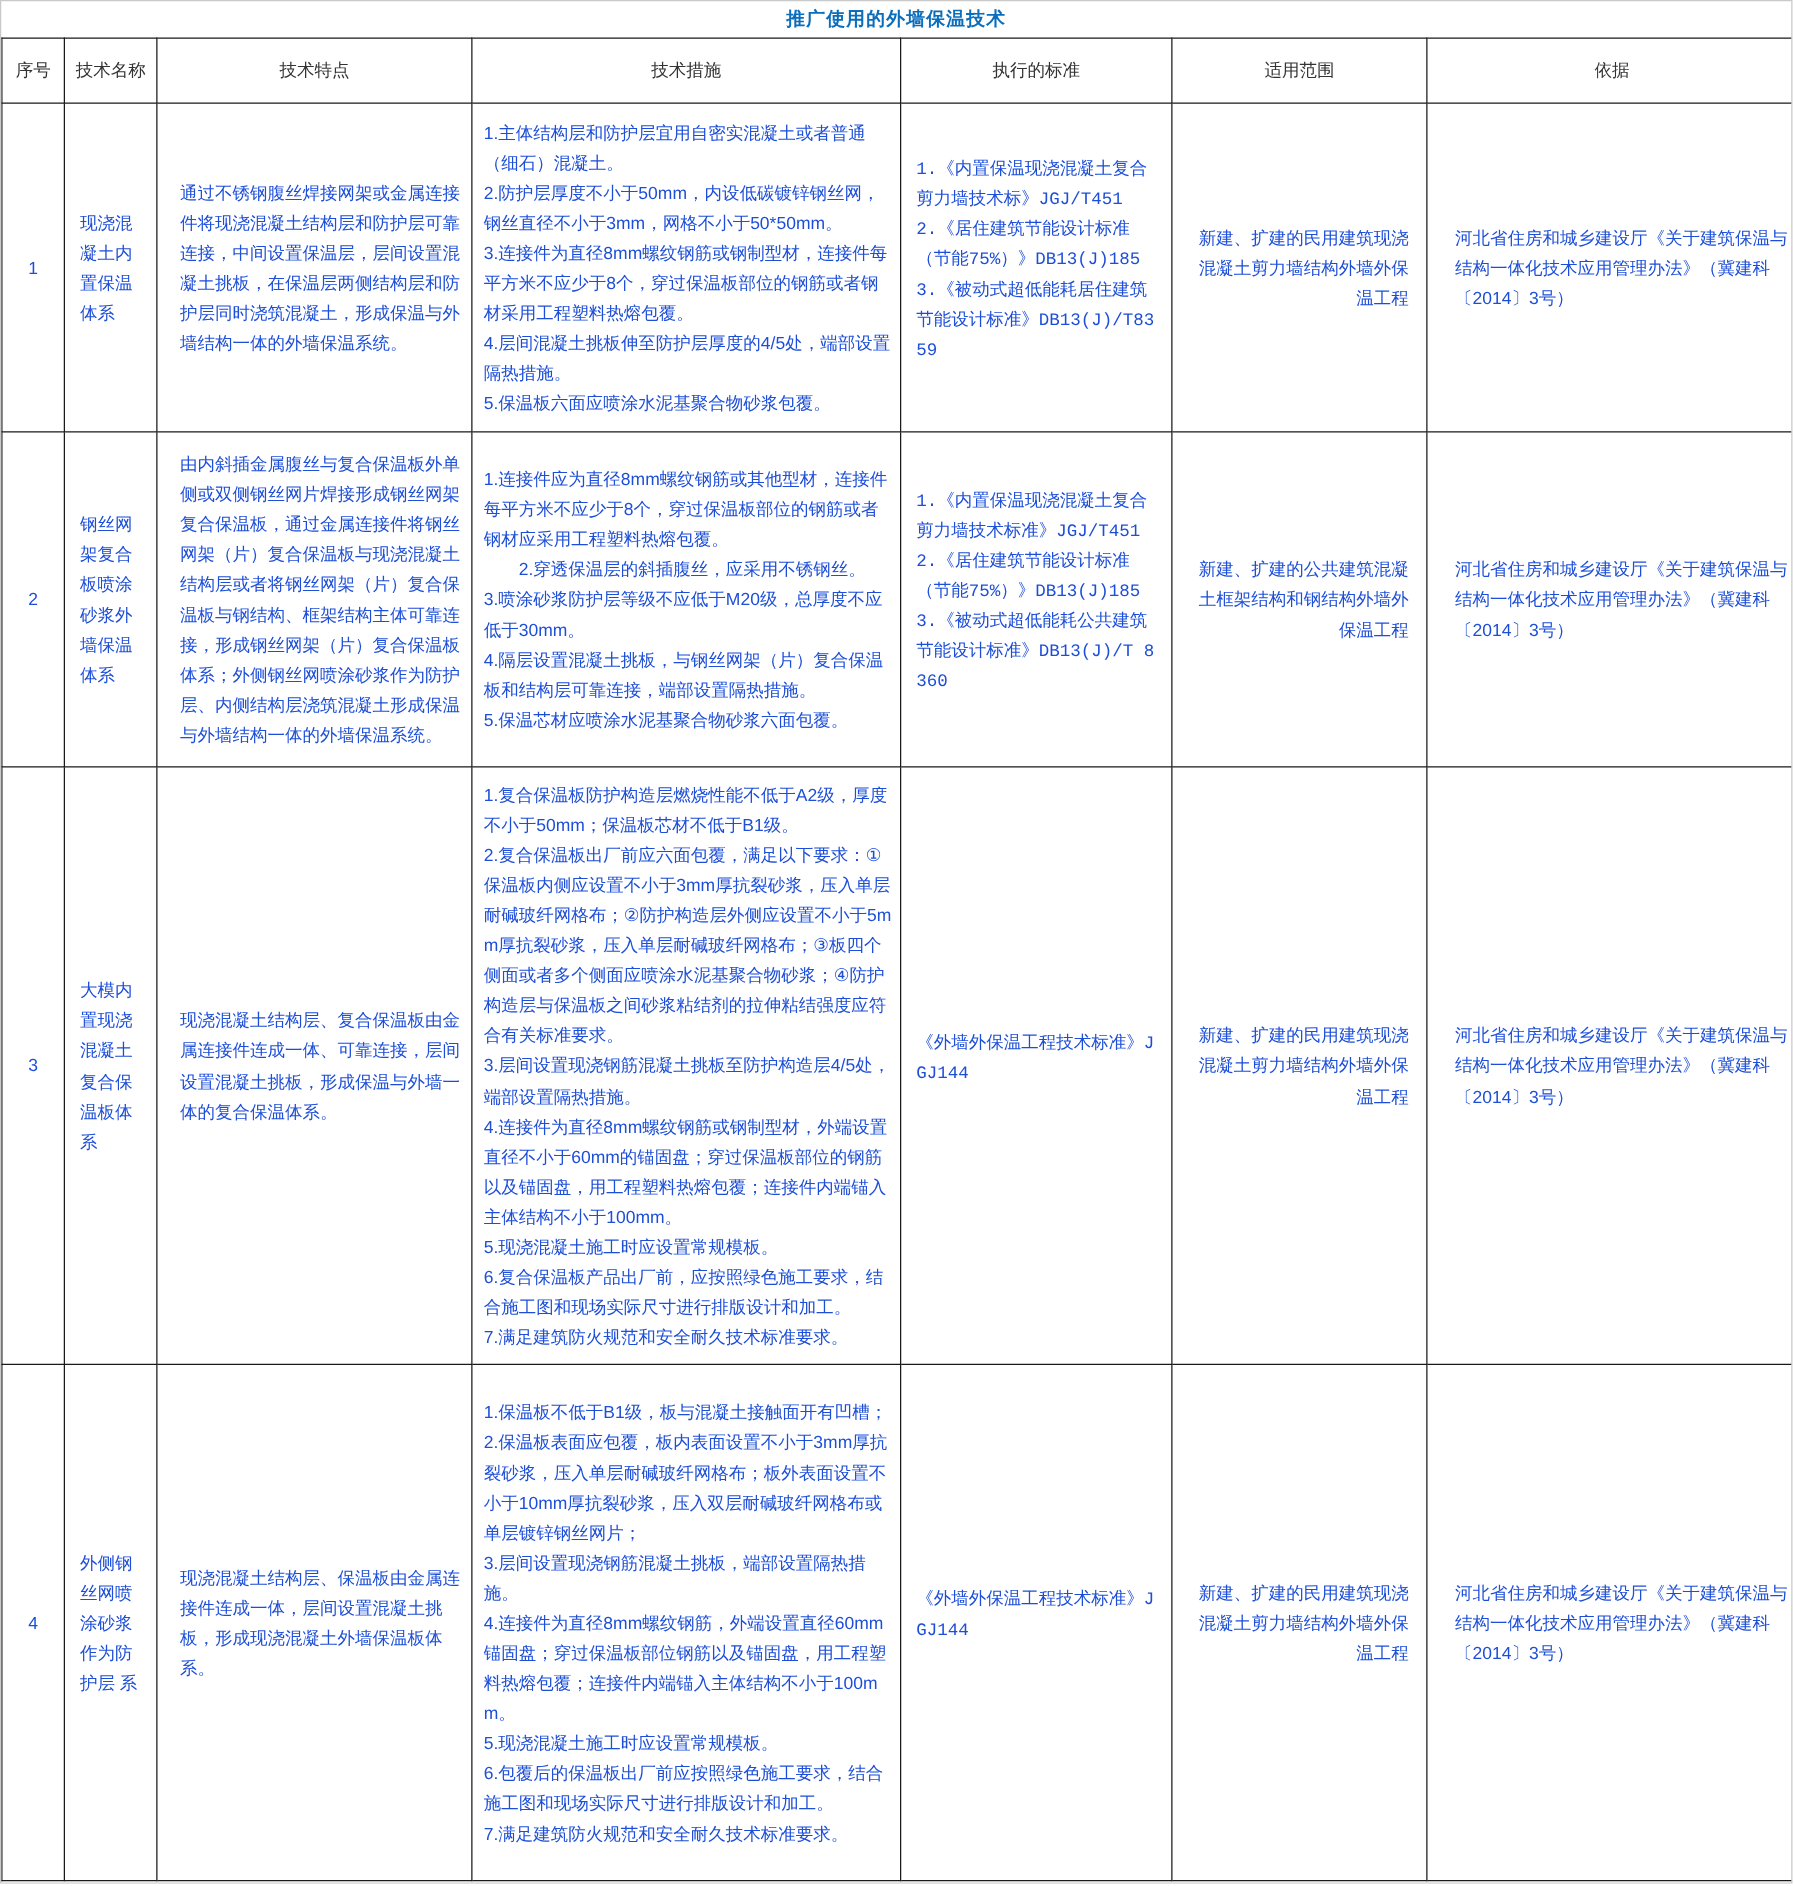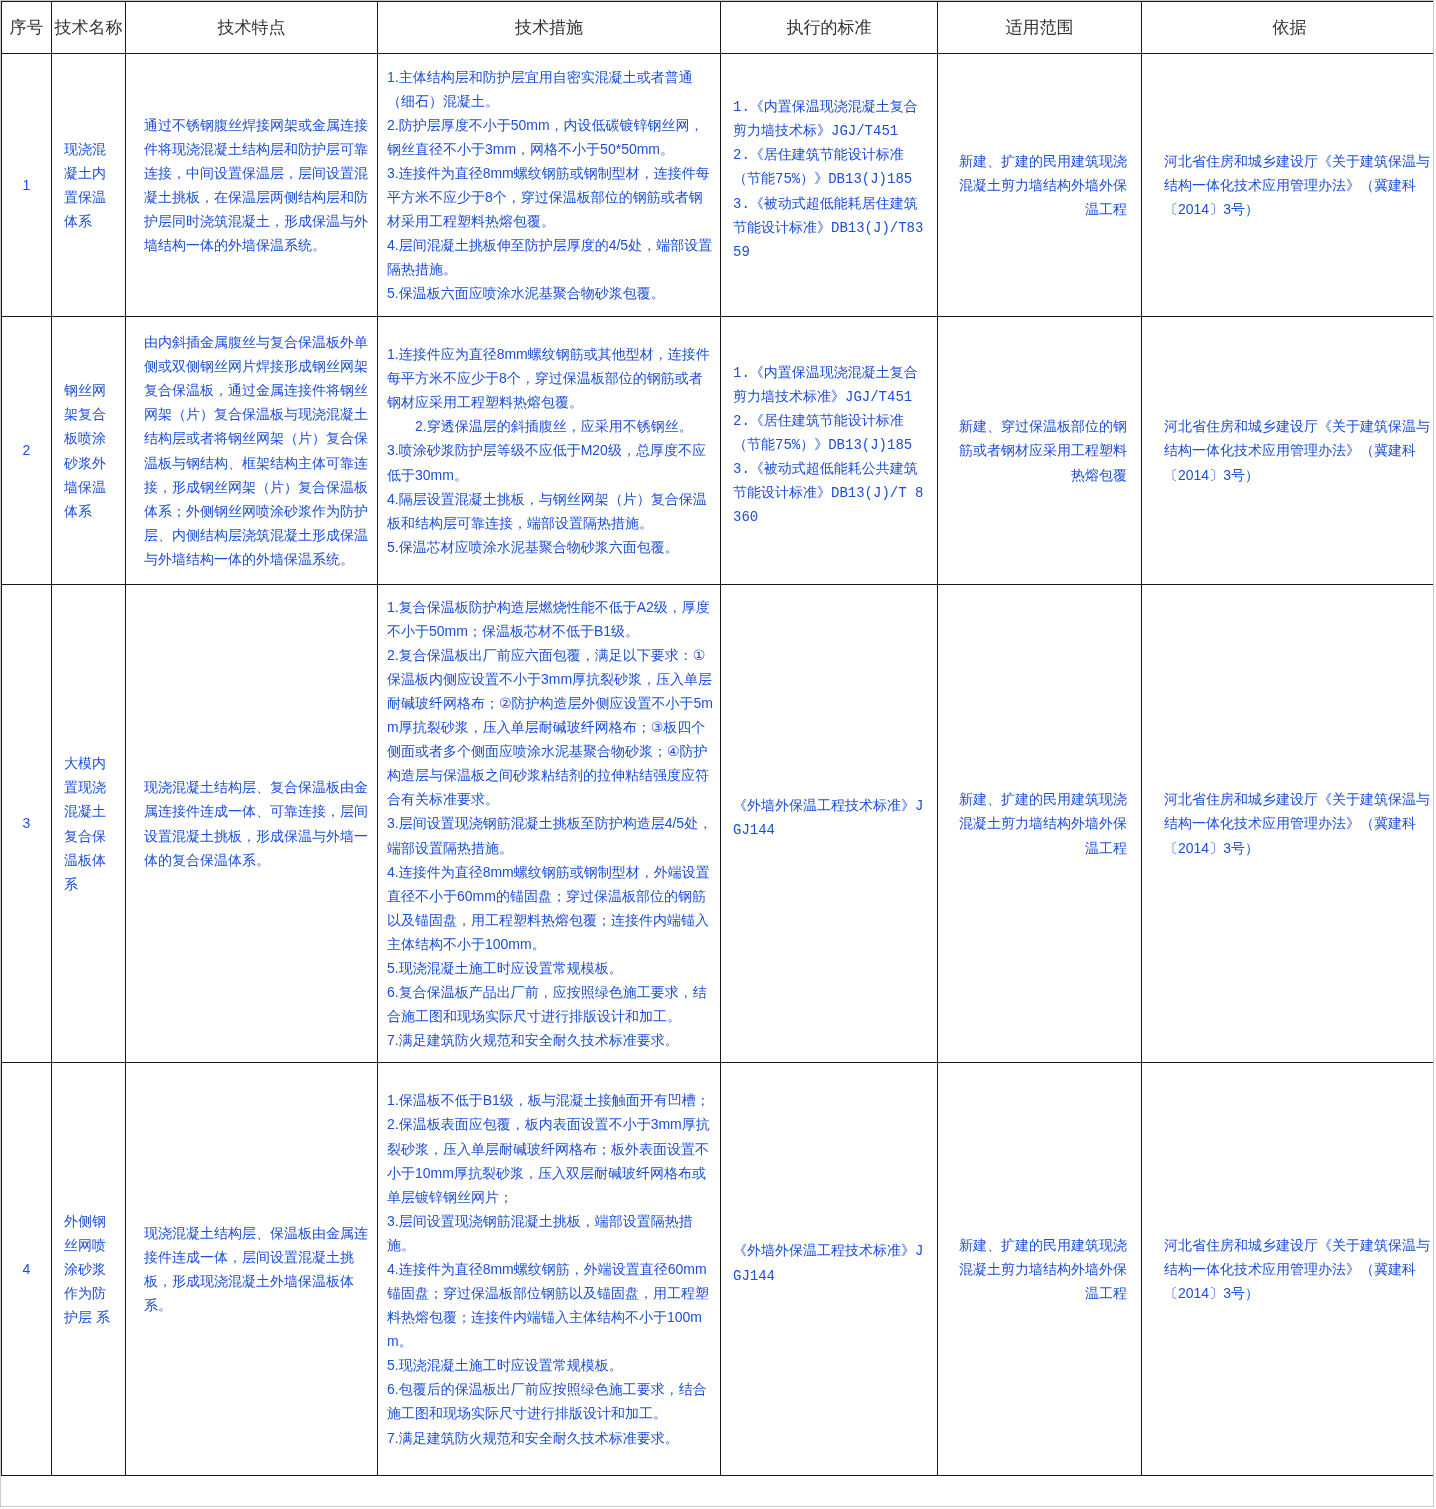--- a/index.html
+++ b/index.html
@@ -39,21 +39,21 @@
     font-size: 14px;
     line-height: 1.72;
     word-break: break-all;
     overflow: hidden;
   }
   table.main th {
     font-weight: normal;
     color: #333333;
     text-align: center;
     height: 52px;
-    font-size: 17px;
+    font-size: 14px;
   }
   col.c-no    { width: 50px; }
   col.c-name  { width: 74px; }
   col.c-feat  { width: 252px; }
   col.c-meas  { width: 343px; }
   col.c-std   { width: 217px; }
   col.c-scope { width: 204px; }
   col.c-basis { width: 296px; }
 
   td.no {
@@ -89,20 +89,21 @@
   }
   tr.r1 { height: 263px; }
   tr.r2 { height: 268px; }
   tr.r3 { height: 478px; }
   tr.r4 { height: 413px; }
 </style>
 </head>
 <body>
 
 <div class="frame">
+  <div class="title-bar">推广使用的外墙保温技术</div>
 
   <table class="main">
     <colgroup>
       <col class="c-no">
         <col class="c-name">
         <col class="c-feat">
         <col class="c-meas">
       <col class="c-std">
         <col class="c-scope">
         <col class="c-basis">
@@ -139,21 +140,21 @@
         <td class="name">钢丝网架复合板喷涂砂浆外墙保温体系</td>
         <td class="feat">由内斜插金属腹丝与复合保温板外单侧或双侧钢丝网片焊接形成钢丝网架复合保温板，通过金属连接件将钢丝网架（片）复合保温板与现浇混凝土结构层或者将钢丝网架（片）复合保温板与钢结构、框架结构主体可靠连接，形成钢丝网架（片）复合保温板体系；外侧钢丝网喷涂砂浆作为防护层、内侧结构层浇筑混凝土形成保温与外墙结构一体的外墙保温系统。</td>
         <td class="meas">1.连接件应为直径8mm螺纹钢筋或其他型材，连接件每平方米不应少于8个，穿过保温板部位的钢筋或者钢材应采用工程塑料热熔包覆。
 　　2.穿透保温层的斜插腹丝，应采用不锈钢丝。
 3.喷涂砂浆防护层等级不应低于M20级，总厚度不应低于30mm。
 4.隔层设置混凝土挑板，与钢丝网架（片）复合保温板和结构层可靠连接，端部设置隔热措施。
 5.保温芯材应喷涂水泥基聚合物砂浆六面包覆。</td>
         <td class="std">1.《内置保温现浇混凝土复合剪力墙技术标准》JGJ/T451
 2.《居住建筑节能设计标准（节能75%）》DB13(J)185
 3.《被动式超低能耗公共建筑节能设计标准》DB13(J)/T 8360</td>
-        <td class="scope">新建、穿过保温板部位的钢筋或者钢材应采用工程塑料热熔包覆</td>
+        <td class="scope">新建、扩建的公共建筑混凝土框架结构和钢结构外墙外保温工程</td>
         <td class="basis">河北省住房和城乡建设厅《关于建筑保温与结构一体化技术应用管理办法》（冀建科〔2014〕3号）</td>
       </tr>
       <tr class="r3">
         <td class="no">3</td>
         <td class="name">大模内置现浇混凝土复合保温板体系</td>
         <td class="feat">现浇混凝土结构层、复合保温板由金属连接件连成一体、可靠连接，层间设置混凝土挑板，形成保温与外墙一体的复合保温体系。</td>
         <td class="meas">1.复合保温板防护构造层燃烧性能不低于A2级，厚度不小于50mm；保温板芯材不低于B1级。
 2.复合保温板出厂前应六面包覆，满足以下要求：①保温板内侧应设置不小于3mm厚抗裂砂浆，压入单层耐碱玻纤网格布；②防护构造层外侧应设置不小于5mm厚抗裂砂浆，压入单层耐碱玻纤网格布；③板四个侧面或者多个侧面应喷涂水泥基聚合物砂浆；④防护构造层与保温板之间砂浆粘结剂的拉伸粘结强度应符合有关标准要求。
 3.层间设置现浇钢筋混凝土挑板至防护构造层4/5处，端部设置隔热措施。
 4.连接件为直径8mm螺纹钢筋或钢制型材，外端设置直径不小于60mm的锚固盘；穿过保温板部位的钢筋以及锚固盘，用工程塑料热熔包覆；连接件内端锚入主体结构不小于100mm。

